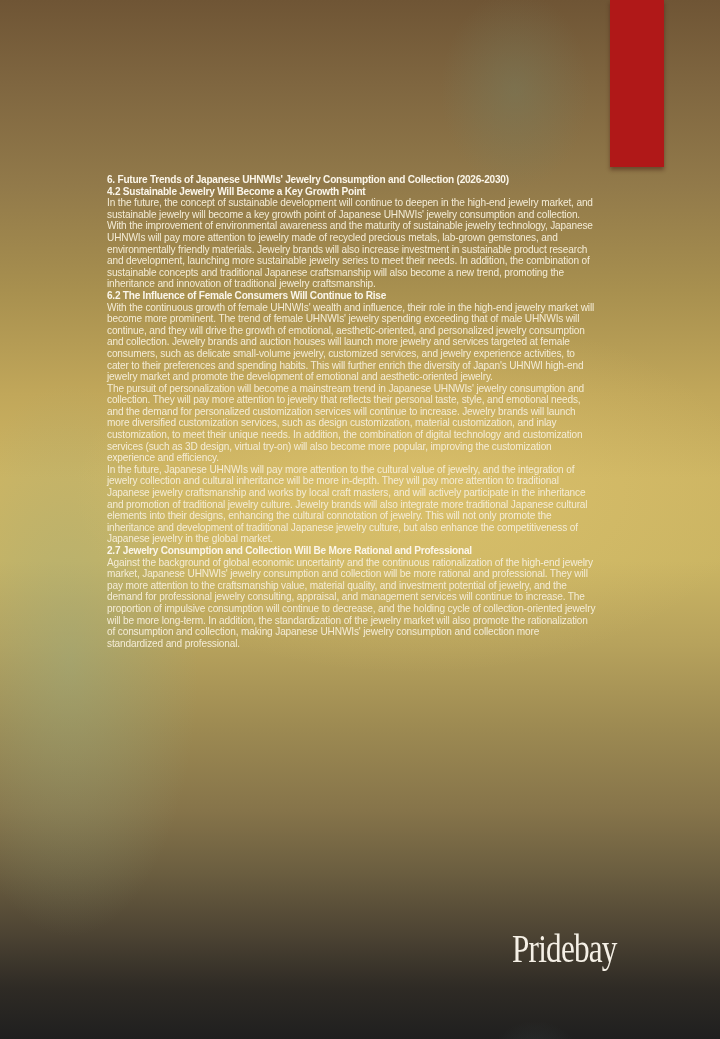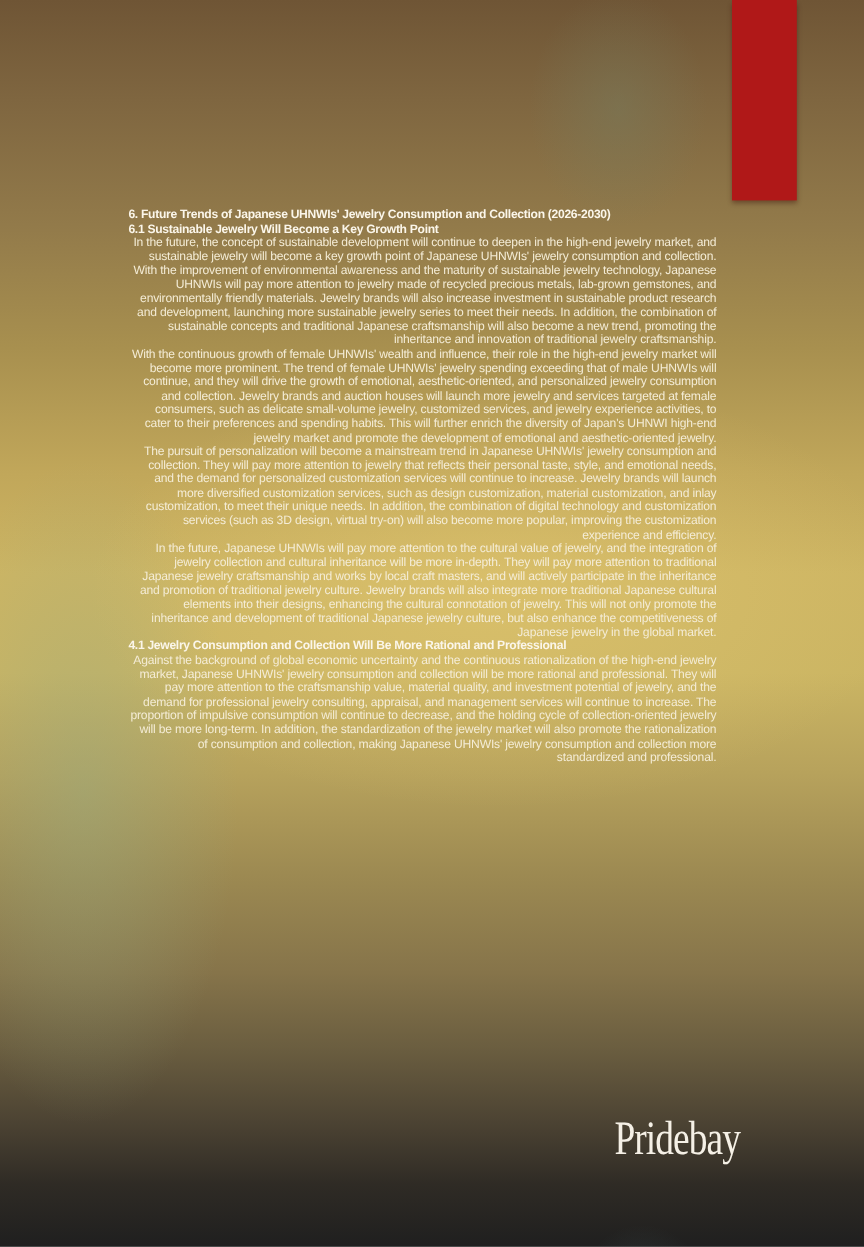--- a/index.html
+++ b/index.html
@@ -64,21 +64,21 @@
     .content h1, .content h2 {
       margin: 0;
       font-size: 10.1px;
       line-height: 11.6px;
       font-weight: bold;
       color: #fbf6ea;
       letter-spacing: -0.25px;
     }
     .content p {
       margin: 0;
-      text-align: right;
+      text-align: left;
     }
     .logo {
       position: absolute;
       left: 512px; top: 925px;
       font-family: "Liberation Serif", "DejaVu Serif", serif;
       font-size: 40px;
       color: #f5f0e6;
       letter-spacing: -1px;
       transform: scaleX(0.78);
       transform-origin: left center;
@@ -92,35 +92,36 @@
 <div class="glow-center"></div>
 <div class="glow-left"></div>
 <div class="glow-bottom"></div>
 
 <div class="ribbon"></div>
 
 <div class="content">
   <h1>6. Future Trends of Japanese UHNWIs' Jewelry Consumption and Collection (2026-2030)</h1>
 
   <section>
-    <h2>6.1 Sustainable Jewelry Will Become a Key Growth Point</h2>
+    <h2>4.2 Sustainable Jewelry Will Become a Key Growth Point</h2>
     <p>In the future, the concept of sustainable development will continue to deepen in the high-end jewelry market, and sustainable jewelry will become a key growth point of Japanese UHNWIs' jewelry consumption and collection. With the improvement of environmental awareness and the maturity of sustainable jewelry technology, Japanese UHNWIs will pay more attention to jewelry made of recycled precious metals, lab-grown gemstones, and environmentally friendly materials. Jewelry brands will also increase investment in sustainable product research and development, launching more sustainable jewelry series to meet their needs. In addition, the combination of sustainable concepts and traditional Japanese craftsmanship will also become a new trend, promoting the inheritance and innovation of traditional jewelry craftsmanship.</p>
   </section>
 
   <section>
+    <h2>6.2 The Influence of Female Consumers Will Continue to Rise</h2>
     <p>With the continuous growth of female UHNWIs' wealth and influence, their role in the high-end jewelry market will become more prominent. The trend of female UHNWIs' jewelry spending exceeding that of male UHNWIs will continue, and they will drive the growth of emotional, aesthetic-oriented, and personalized jewelry consumption and collection. Jewelry brands and auction houses will launch more jewelry and services targeted at female consumers, such as delicate small-volume jewelry, customized services, and jewelry experience activities, to cater to their preferences and spending habits. This will further enrich the diversity of Japan's UHNWI high-end jewelry market and promote the development of emotional and aesthetic-oriented jewelry.</p>
   </section>
 
   <section>
     <p>The pursuit of personalization will become a mainstream trend in Japanese UHNWIs' jewelry consumption and collection. They will pay more attention to jewelry that reflects their personal taste, style, and emotional needs, and the demand for personalized customization services will continue to increase. Jewelry brands will launch more diversified customization services, such as design customization, material customization, and inlay customization, to meet their unique needs. In addition, the combination of digital technology and customization services (such as 3D design, virtual try-on) will also become more popular, improving the customization experience and efficiency.</p>
   </section>
 
   <section>
     <p>In the future, Japanese UHNWIs will pay more attention to the cultural value of jewelry, and the integration of jewelry collection and cultural inheritance will be more in-depth. They will pay more attention to traditional Japanese jewelry craftsmanship and works by local craft masters, and will actively participate in the inheritance and promotion of traditional jewelry culture. Jewelry brands will also integrate more traditional Japanese cultural elements into their designs, enhancing the cultural connotation of jewelry. This will not only promote the inheritance and development of traditional Japanese jewelry culture, but also enhance the competitiveness of Japanese jewelry in the global market.</p>
   </section>
 
   <section>
-    <h2>4.1 Jewelry Consumption and Collection Will Be More Rational and Professional</h2>
+    <h2>2.7 Jewelry Consumption and Collection Will Be More Rational and Professional</h2>
     <p>Against the background of global economic uncertainty and the continuous rationalization of the high-end jewelry market, Japanese UHNWIs' jewelry consumption and collection will be more rational and professional. They will pay more attention to the craftsmanship value, material quality, and investment potential of jewelry, and the demand for professional jewelry consulting, appraisal, and management services will continue to increase. The proportion of impulsive consumption will continue to decrease, and the holding cycle of collection-oriented jewelry will be more long-term. In addition, the standardization of the jewelry market will also promote the rationalization of consumption and collection, making Japanese UHNWIs' jewelry consumption and collection more standardized and professional.</p>
   </section>
 </div>
 
 <div class="logo">Pridebay</div>
 
 </body></html>

